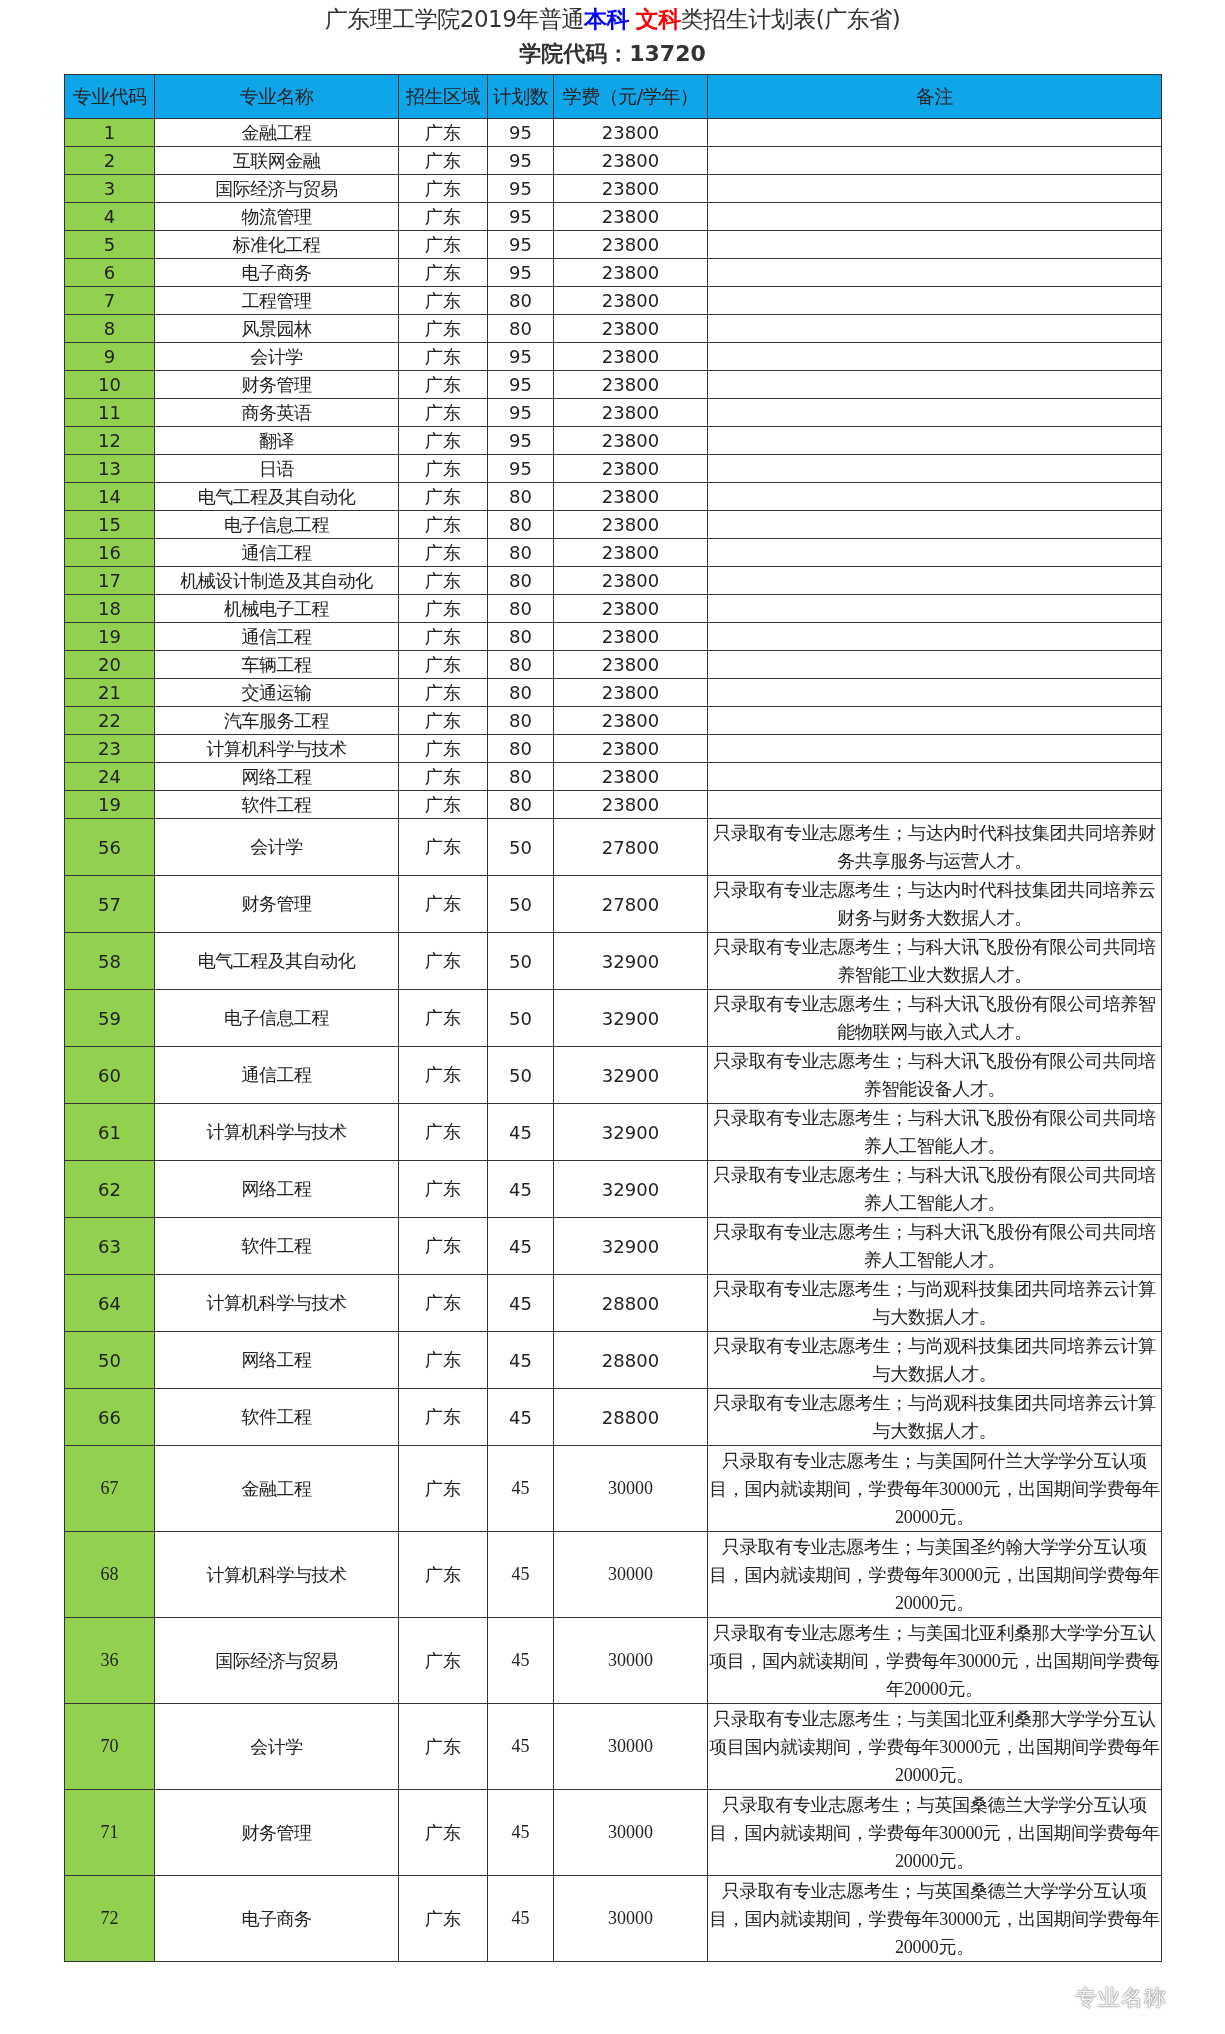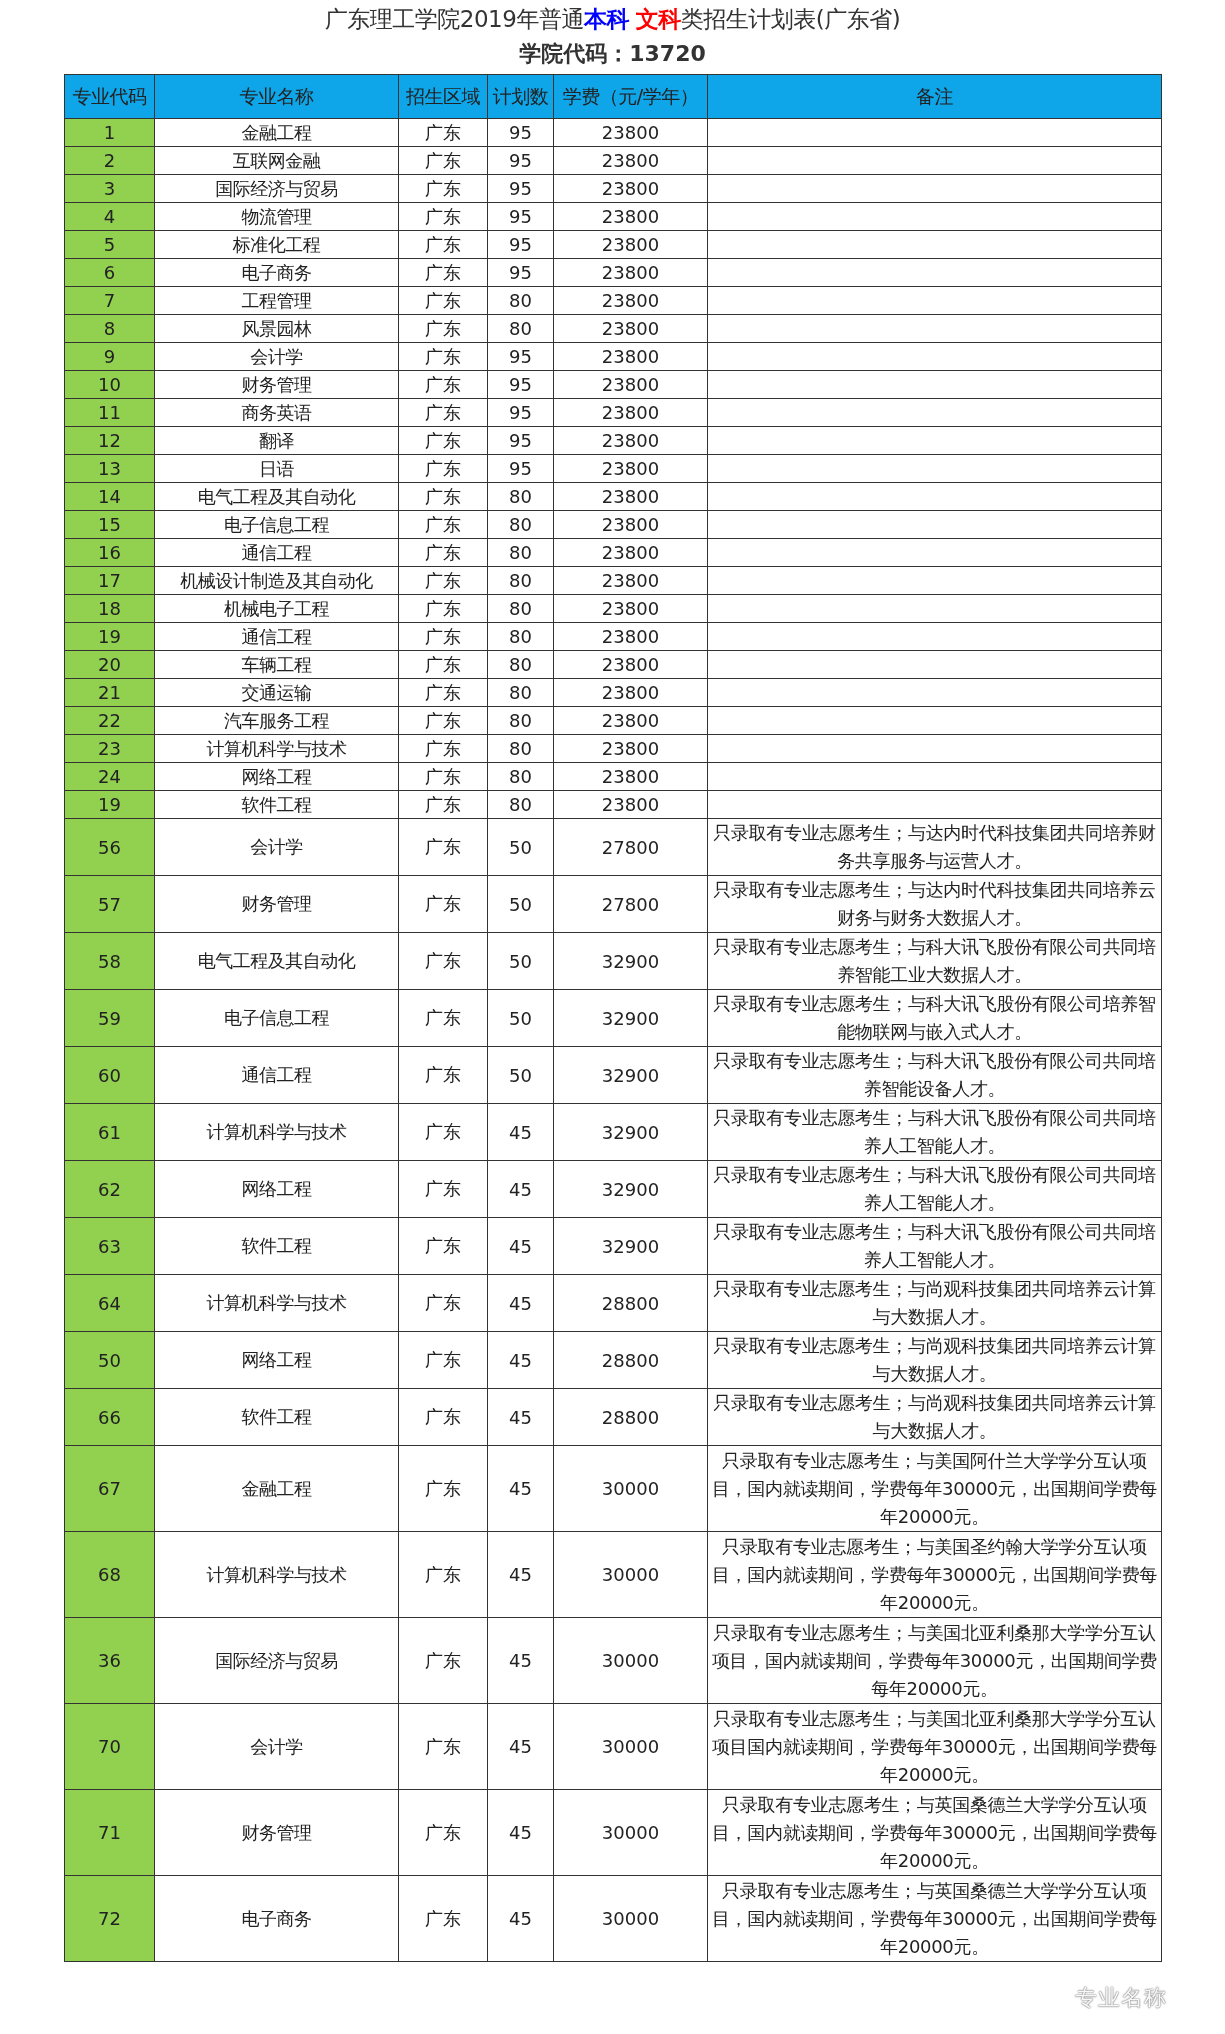--- a/index.html
+++ b/index.html
@@ -13,21 +13,21 @@
               font-size: 22px; line-height: 28px; font-weight: bold; color: #333; }
   table.plan { position: absolute; left: 64px; top: 74px; width: 1097px;
                border-collapse: collapse; table-layout: fixed; }
   table.plan th, table.plan td { border: 1.5px solid #333; padding: 0; overflow: hidden; }
   table.plan th { background: #0ea5e9; height: 43px; font-weight: normal;
                   font-size: 19px; text-align: center; color: #222; white-space: nowrap; letter-spacing: -0.5px; }
   table.plan td { font-size: 18px; text-align: center; vertical-align: middle; color: #222; }
   td.code { background: #92d050; }
   tr.r1 td { height: 27px; line-height: 27px; }
   tr.r2 td { height: 56px; }
-  tr.r3 td { height: 85px; }
+  tr.r3 td { height: 85px; font-family: Liberation Serif, serif; }
   td.note { text-align: left; font-size: 17.5px; line-height: 28px; padding-left: 3px;
             white-space: normal; word-break: break-all; letter-spacing: -0.3px; }
   td.name { white-space: nowrap; letter-spacing: -0.5px; }
   .watermark { position: absolute; left: 1075px; top: 1983px; font-size: 22px;
                color: rgba(255,255,255,0.95); text-shadow: 0 0 2px #777, 0 0 1px #555; letter-spacing: 1px; }
 </style>
 </head>
 <body>
 
 <div class="title"><span>广东理工学院2019年普通</span><span class="blue">本科</span><span> </span><span class="red">文科</span><span>类招生计划表(广东省)</span></div>

